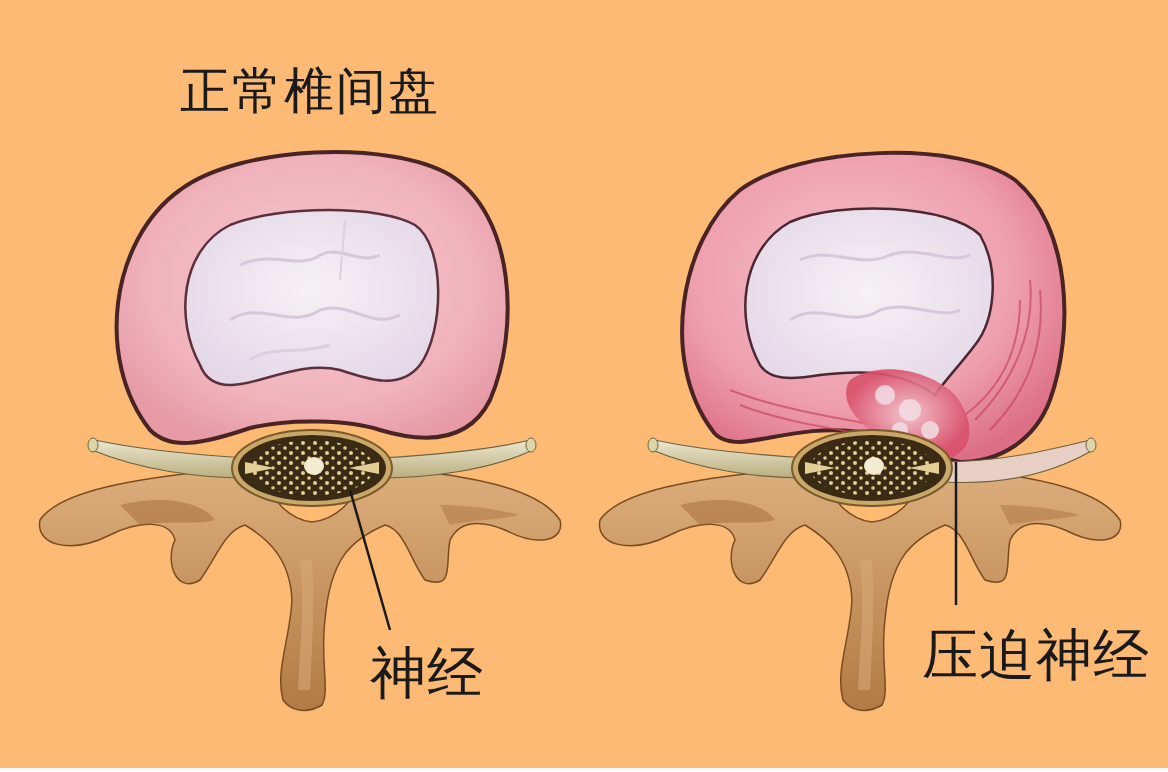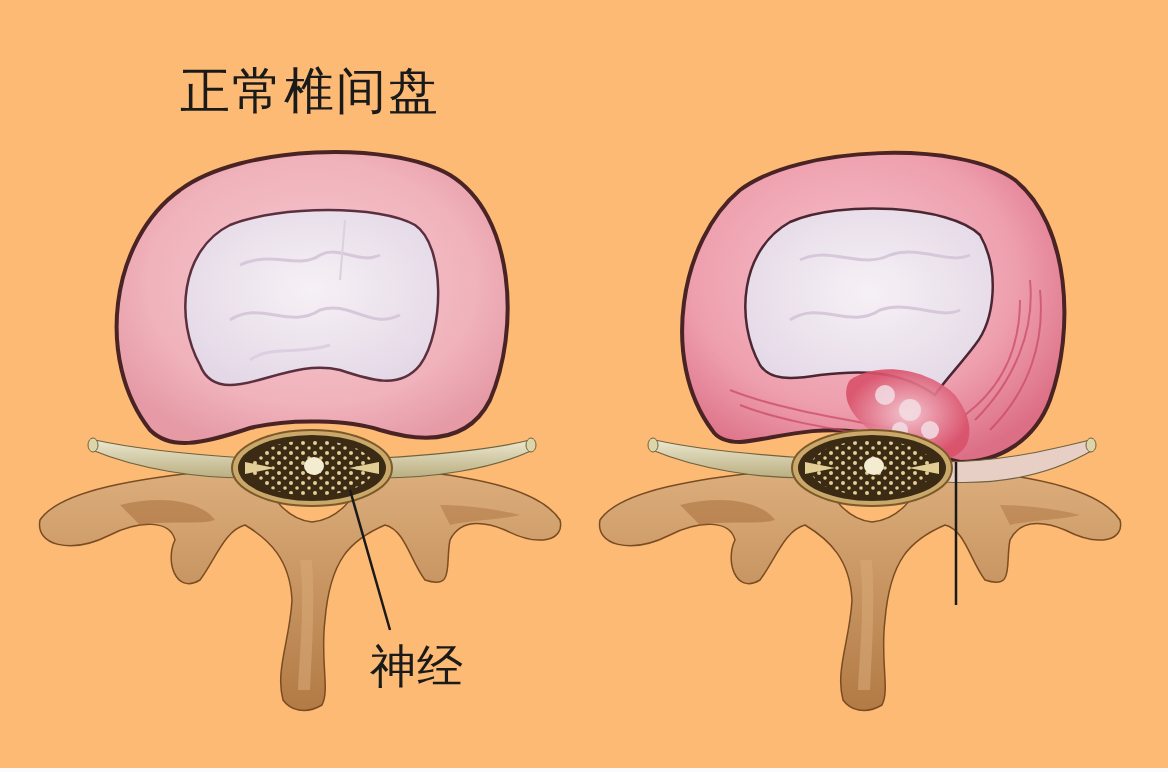--- a/index.html
+++ b/index.html
@@ -1,20 +1,20 @@
 <!DOCTYPE html>
 <html><head>
   <meta charset="utf-8">
   <style>
     html, body { margin: 0; padding: 0; background: #fbfbfd; }
     .stage { position: relative; width: 1168px; height: 768px; background: #fdba74; overflow: hidden; font-family: "DejaVu Sans", "Liberation Sans", sans-serif; }
     .title { position: absolute; top: 58px; font-size: 50px; color: #1a1a1a; letter-spacing: 2px; white-space: nowrap; }
     .title.left { left: 180px; }
     .title.right { left: 735px; }
-    .label { position: absolute; font-size: 46px; color: #1a1a1a; white-space: nowrap; letter-spacing: 1px; }
+    .label { position: absolute; font-size: 56px; color: #1a1a1a; white-space: nowrap; letter-spacing: 1px; }
     .label.nerve { left: 370px; top: 636px; }
     .label.compressed { left: 922px; top: 618px; }
     svg.art { position: absolute; left: 0; top: 0; }
   </style>
 </head>
 <body>
 
 <div class="stage">
 
   <svg class="art" width="1168" height="772" viewBox="0 0 1168 772">
@@ -191,13 +191,14 @@
       <path d="M 939 462 L 909 468 L 939 474 Z" fill="#e3cf95"></path>
       <ellipse cx="874" cy="466" rx="10" ry="9" fill="#f4ecd0"></ellipse>
 
       <line x1="956" y1="462" x2="956" y2="605" stroke="#1a1a1a" stroke-width="2.5"></line>
     </g>
   </svg>
 
   <div class="title left">正常椎间盘</div>
 
   <div class="label nerve">神经</div>
+  <div class="label compressed">压迫神经</div>
 </div>
 
 </body></html>

